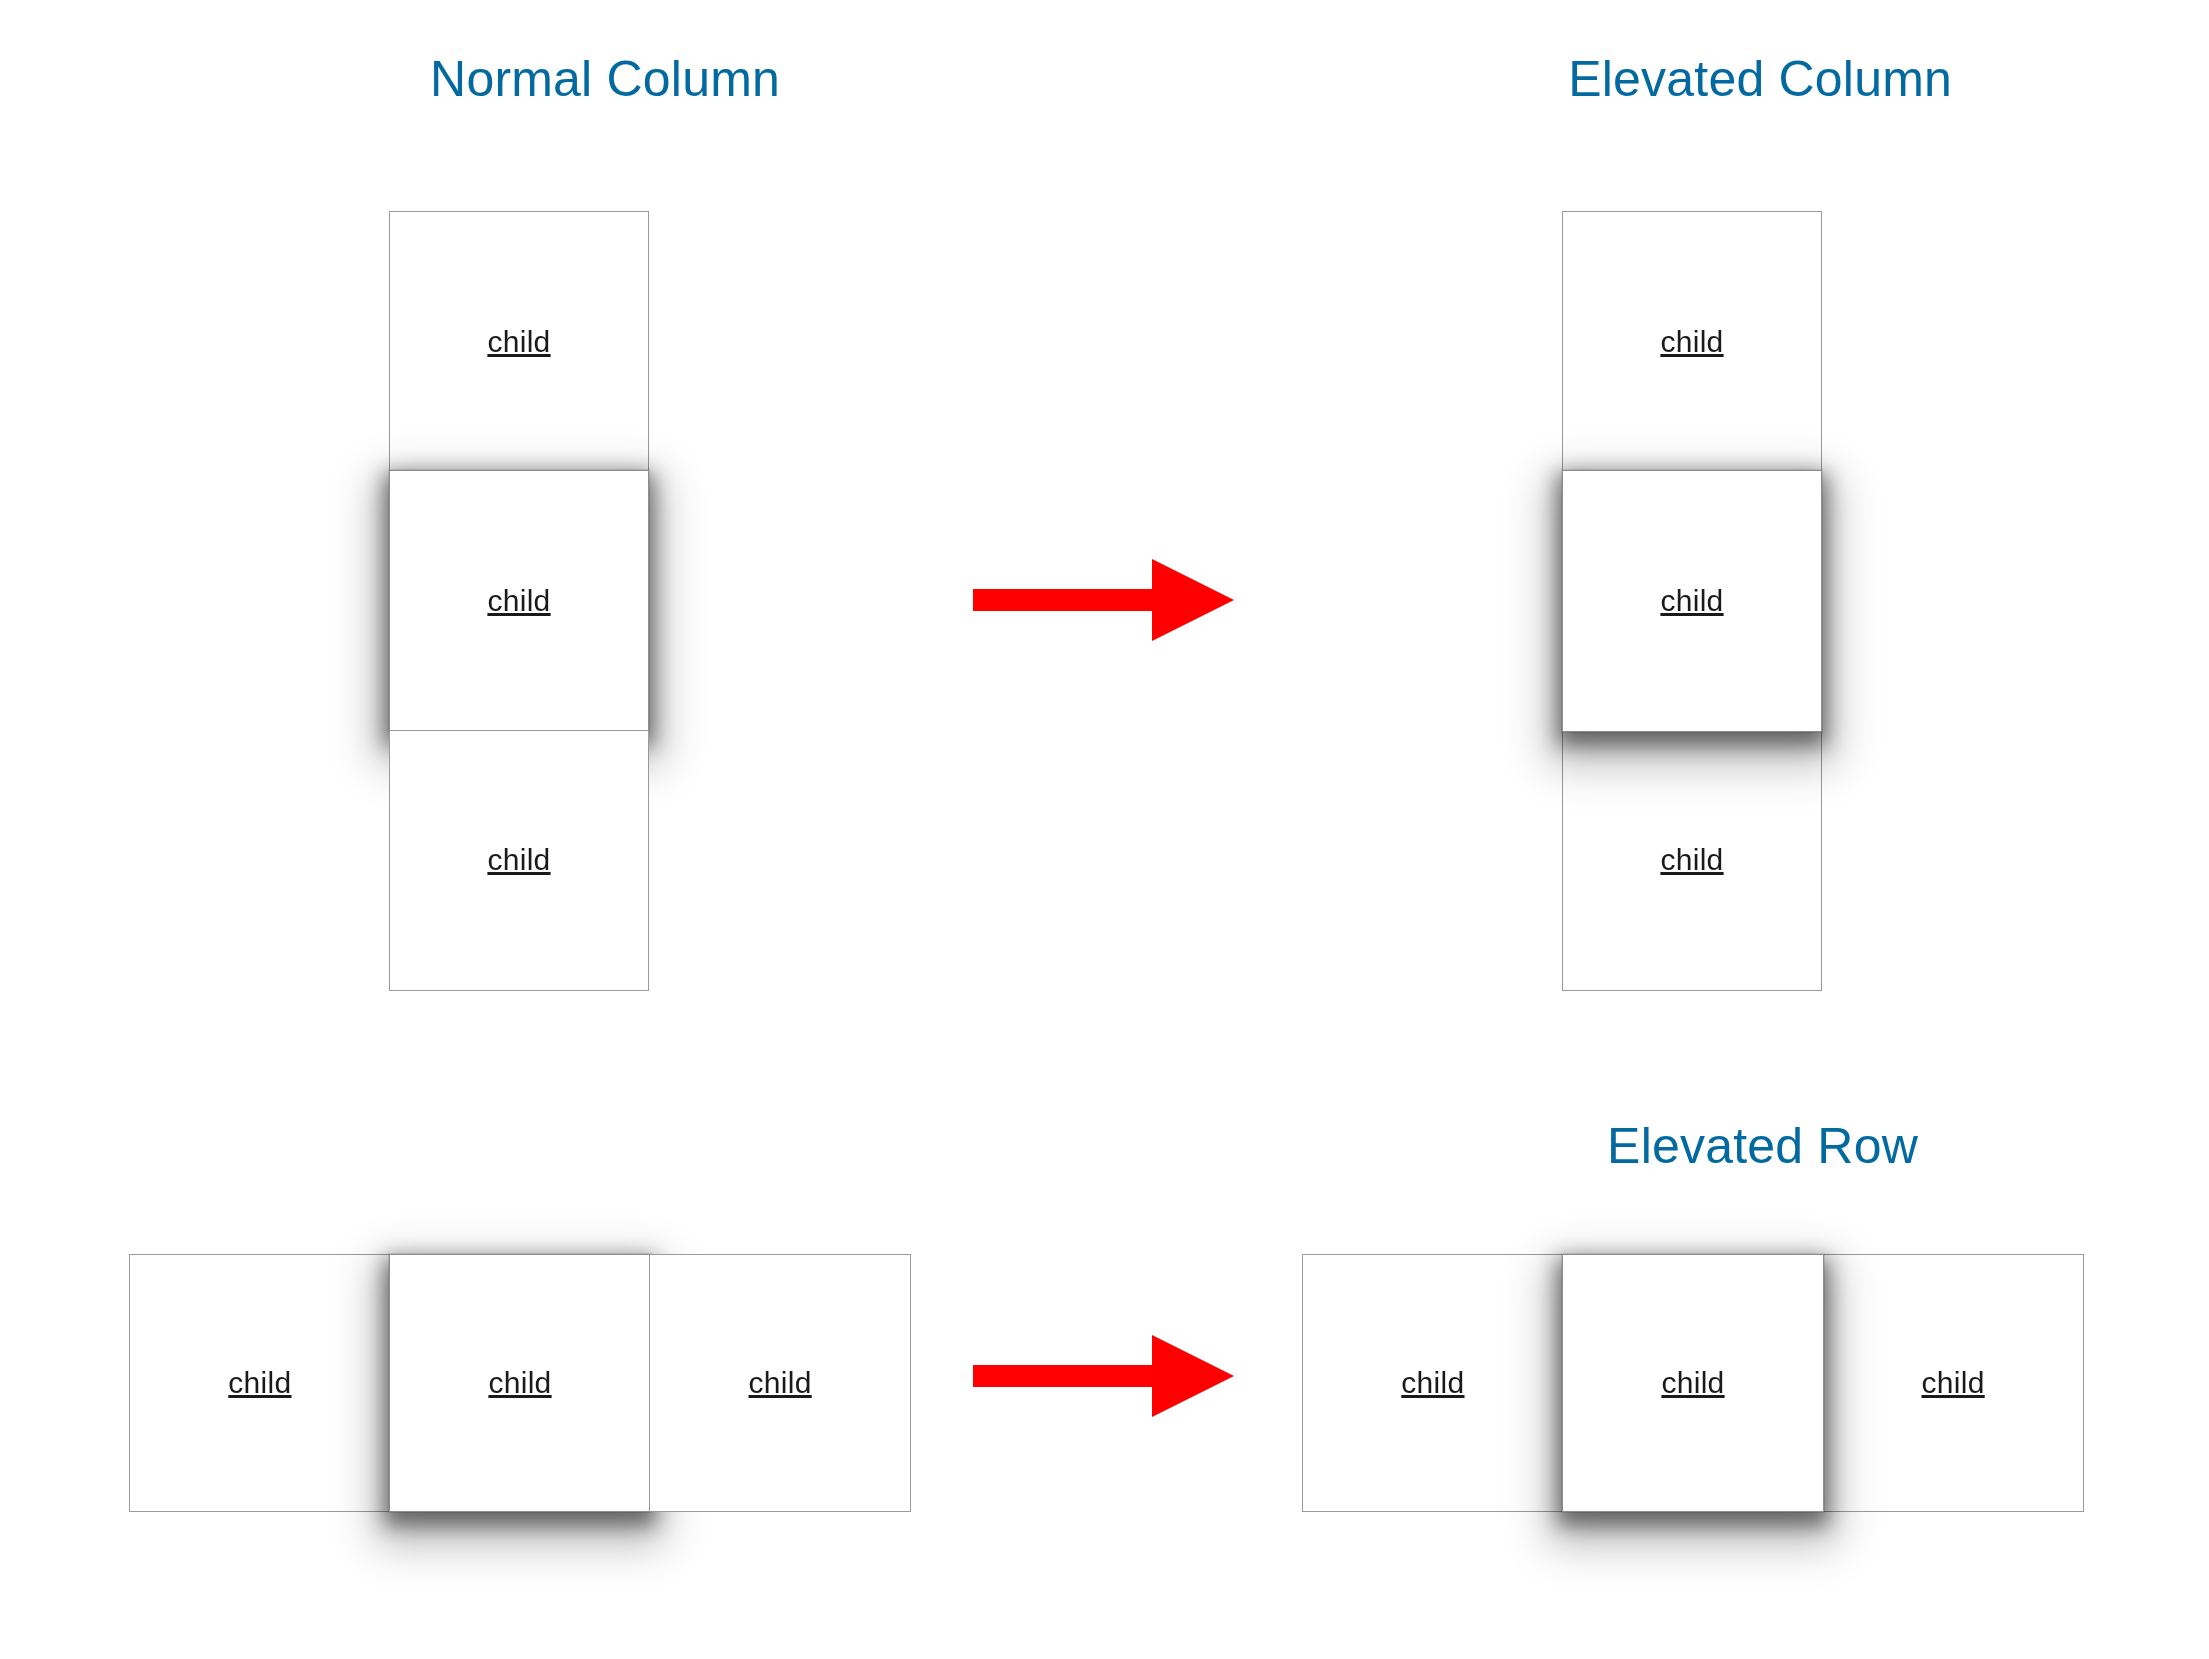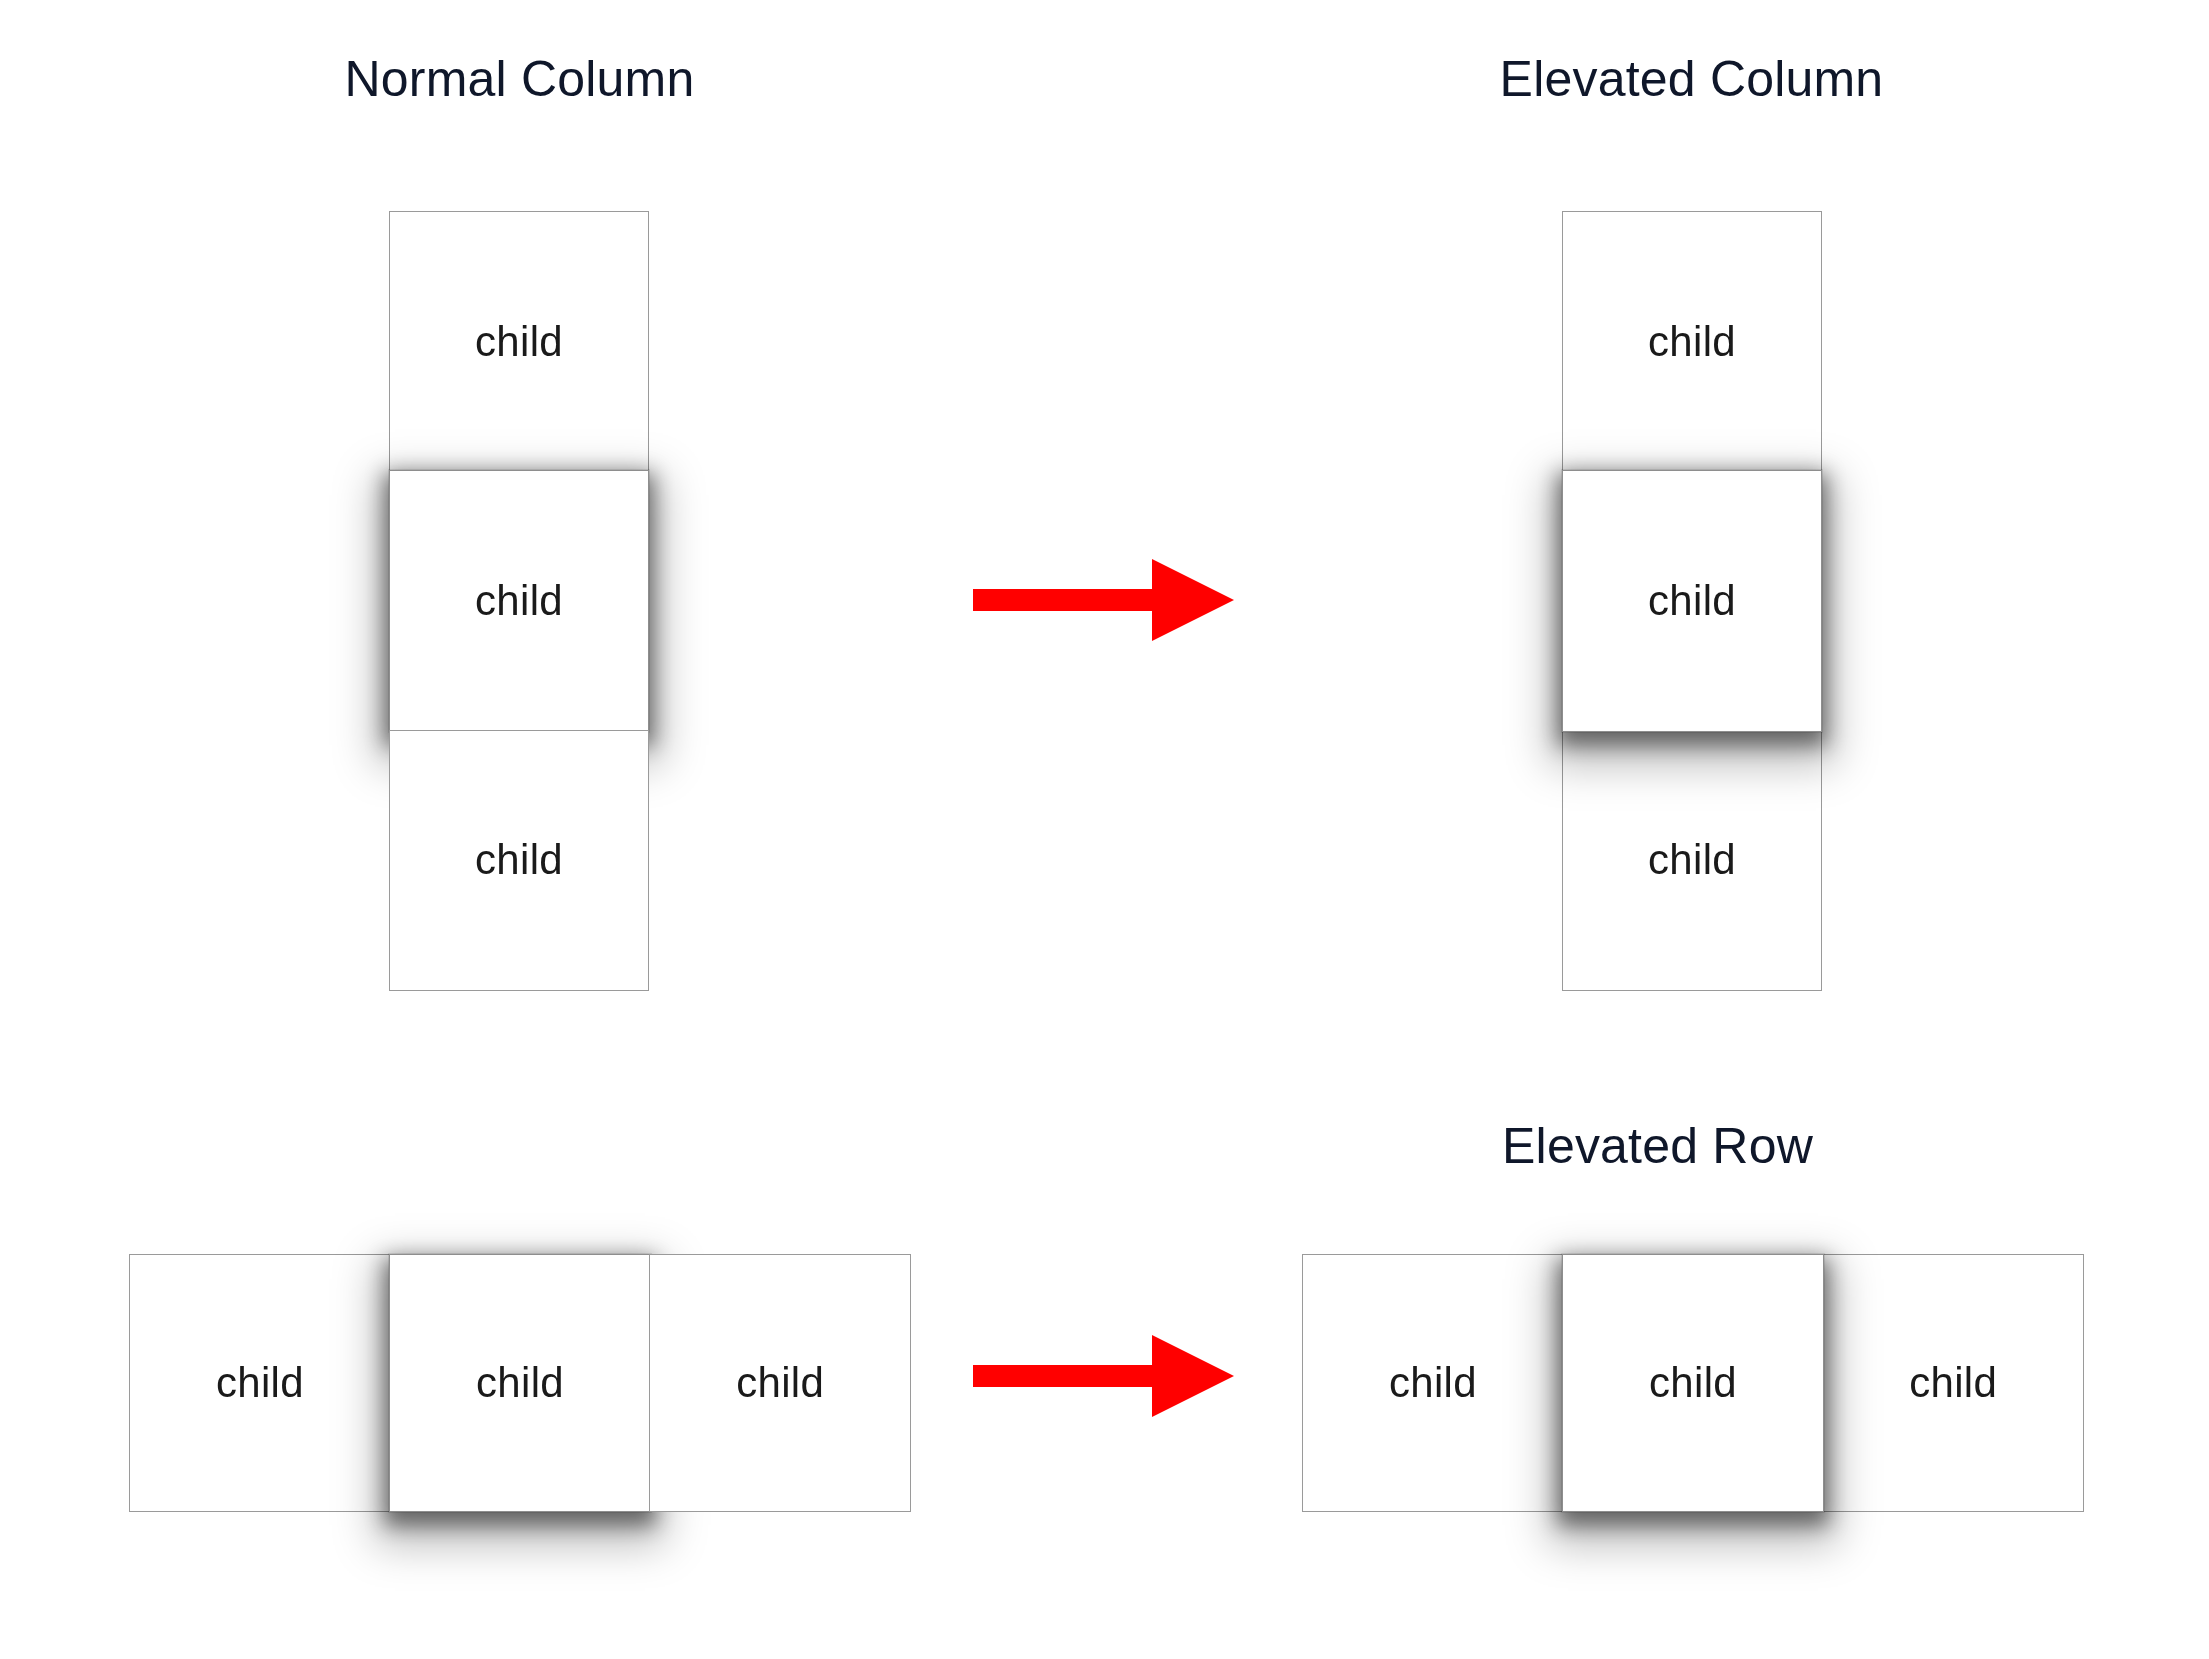--- a/index.html
+++ b/index.html
@@ -14,22 +14,22 @@
     background: #ffffff;
     font-family: "Liberation Sans", sans-serif;
     overflow: hidden;
   }
 
   
   .panel-title {
     position: absolute;
     font-size: 50px;
     font-weight: 400;
-    color: #0f172a;
-    text-align: center;
+    color: #0369a1;
+    text-align: right;
     white-space: nowrap;
     letter-spacing: 0.2px;
   }
   .title-normal-column  { left: 259px;  top: 50px;   width: 521px; }
   .title-elevated-column{ left: 1431px; top: 50px;   width: 521px; }
   .title-normal-row     { left: 261px;  top: 1097px; width: 521px; }
   .title-elevated-row   { left: 1397px; top: 1097px; width: 521px; margin-top: 20px; }
 
   
   .group {
@@ -53,25 +53,26 @@
     align-items: center;
     justify-content: center;
     flex: 1 1 0;
   }
   .group.col > .box { margin-top: -1.7px; }
   .group.col > .box:first-child { margin-top: 0; }
   .group.row > .box { margin-left: -1.7px; }
   .group.row > .box:first-child { margin-left: 0; }
 
   .box-label {
-    font-size: 42px;
+    font-size: 30px;
     font-weight: 400;
     color: #1a1a1a;
     line-height: 1;
     letter-spacing: 0.3px;
+    text-decoration: underline;
   }
 
   
   .box.elevated {
     border-color: #8e8e8e;
     box-shadow:
       0 0 0 0.9px rgba(0,0,0,0.10),
       0 8.7px 19px 5.2px rgba(0,0,0,0.48),
       0 19px 40px 14px rgba(0,0,0,0.26);
   }

